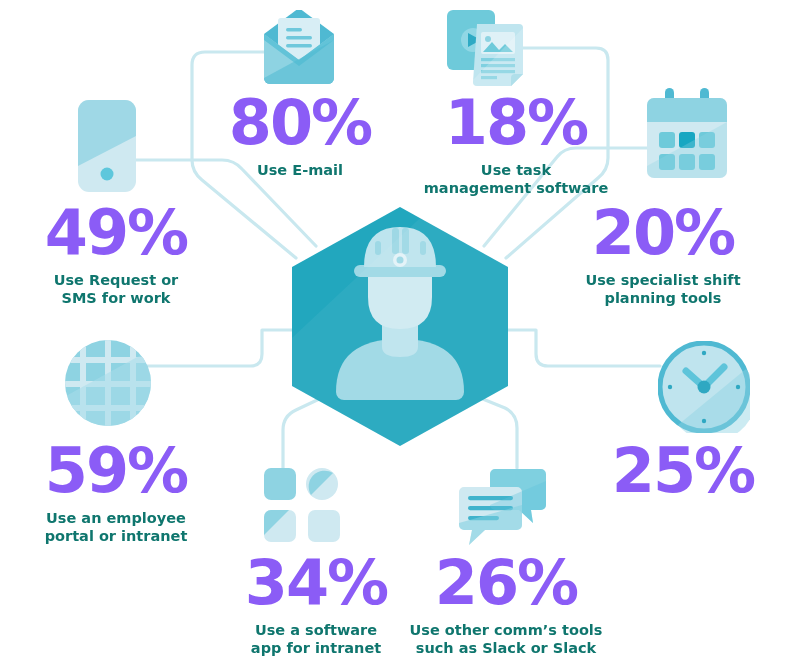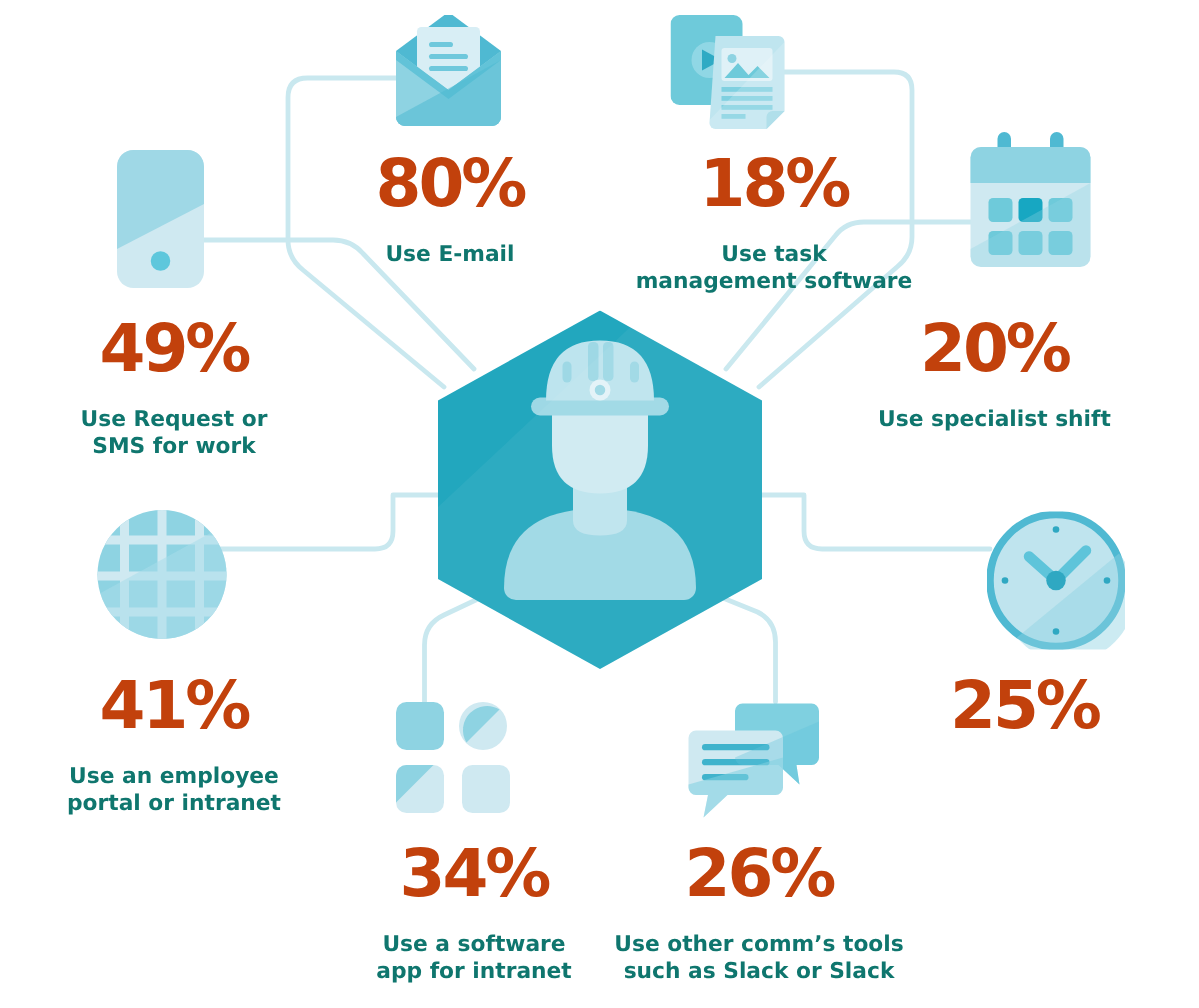--- a/index.html
+++ b/index.html
@@ -27,23 +27,23 @@
   .icon-box {
     position: absolute;
   }
   .stat {
     position: absolute;
     text-align: center;
   }
   .pct {
     font-family: "DejaVu Sans", sans-serif;
     font-weight: bold;
-    font-size: 44px;
+    font-size: 62px;
     line-height: 62px;
-    color: #c2410c;
+    color: #8b5cf6;
     letter-spacing: -2px;
     white-space: nowrap;
   }
   .caption {
     font-family: "DejaVu Sans", sans-serif;
     font-weight: bold;
     font-size: 14.5px;
     line-height: 18px;
     color: #0f766e;
     margin-top: 7px;
@@ -181,20 +181,21 @@
       <rect x="14" y="66" width="16" height="16" rx="3" fill="#6ecada"></rect>
       <rect x="34" y="66" width="16" height="16" rx="3" fill="#6ecada"></rect>
       <rect x="54" y="66" width="16" height="16" rx="3" fill="#6ecada"></rect>
       <path d="M82 34 V83 a7 7 0 0 1 -7 7 H9 a7 7 0 0 1 -7 -7 V78 L 82 34 Z" fill="#8ed3e2" opacity="0.32"></path>
     </svg>
   </div>
   <div class="stat" style="left:547px; top:202px; width:232px;">
     <div class="pct">20%</div>
     <div class="caption">
       <div>Use specialist shift</div>
+      <div>planning tools</div>
     </div>
   </div>
 
   <div class="icon-box" style="left:658px; top:341px;">
     <svg width="92" height="92" viewBox="0 0 92 92" xmlns="http://www.w3.org/2000/svg">
       <circle cx="46" cy="46" r="44" fill="#bfe4ee"></circle>
       <circle cx="46" cy="46" r="44" fill="none" stroke="#4fb9d2" stroke-width="5"></circle>
       <path d="M88 28 A44 44 0 0 1 20 84 L 88 28 Z" fill="#8ed3e2" opacity="0.45"></path>
       <circle cx="46" cy="12" r="2.2" fill="#2fa8c2"></circle>
       <circle cx="46" cy="80" r="2.2" fill="#2fa8c2"></circle>
@@ -261,20 +262,20 @@
         <rect x="0" y="42" width="88" height="6" fill="#cfe9f1"></rect>
         <rect x="0" y="66" width="88" height="6" fill="#cfe9f1"></rect>
         <rect x="16" y="0" width="6" height="88" fill="#cfe9f1"></rect>
         <rect x="41" y="0" width="6" height="88" fill="#cfe9f1"></rect>
         <rect x="66" y="0" width="6" height="88" fill="#cfe9f1"></rect>
         <path d="M88 10 L88 88 L0 88 L0 58 Z" fill="#a8dde9" opacity="0.55"></path>
       </g>
     </svg>
   </div>
   <div class="stat" style="left:0px; top:440px; width:232px;">
-    <div class="pct">41%</div>
+    <div class="pct">59%</div>
     <div class="caption">
       <div>Use an employee</div>
       <div>portal or intranet</div>
     </div>
   </div>
 
 </div>
 
 </body></html>

